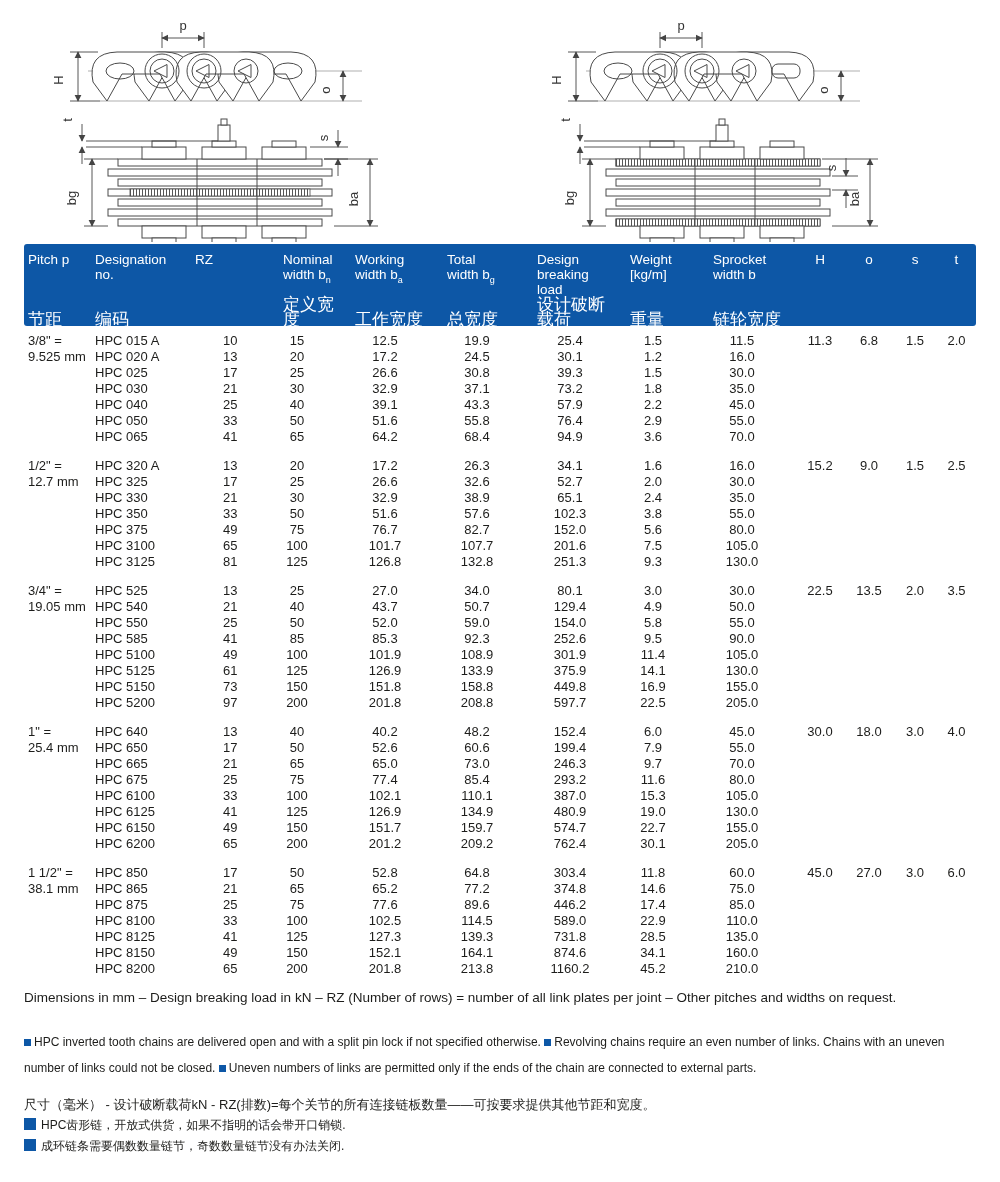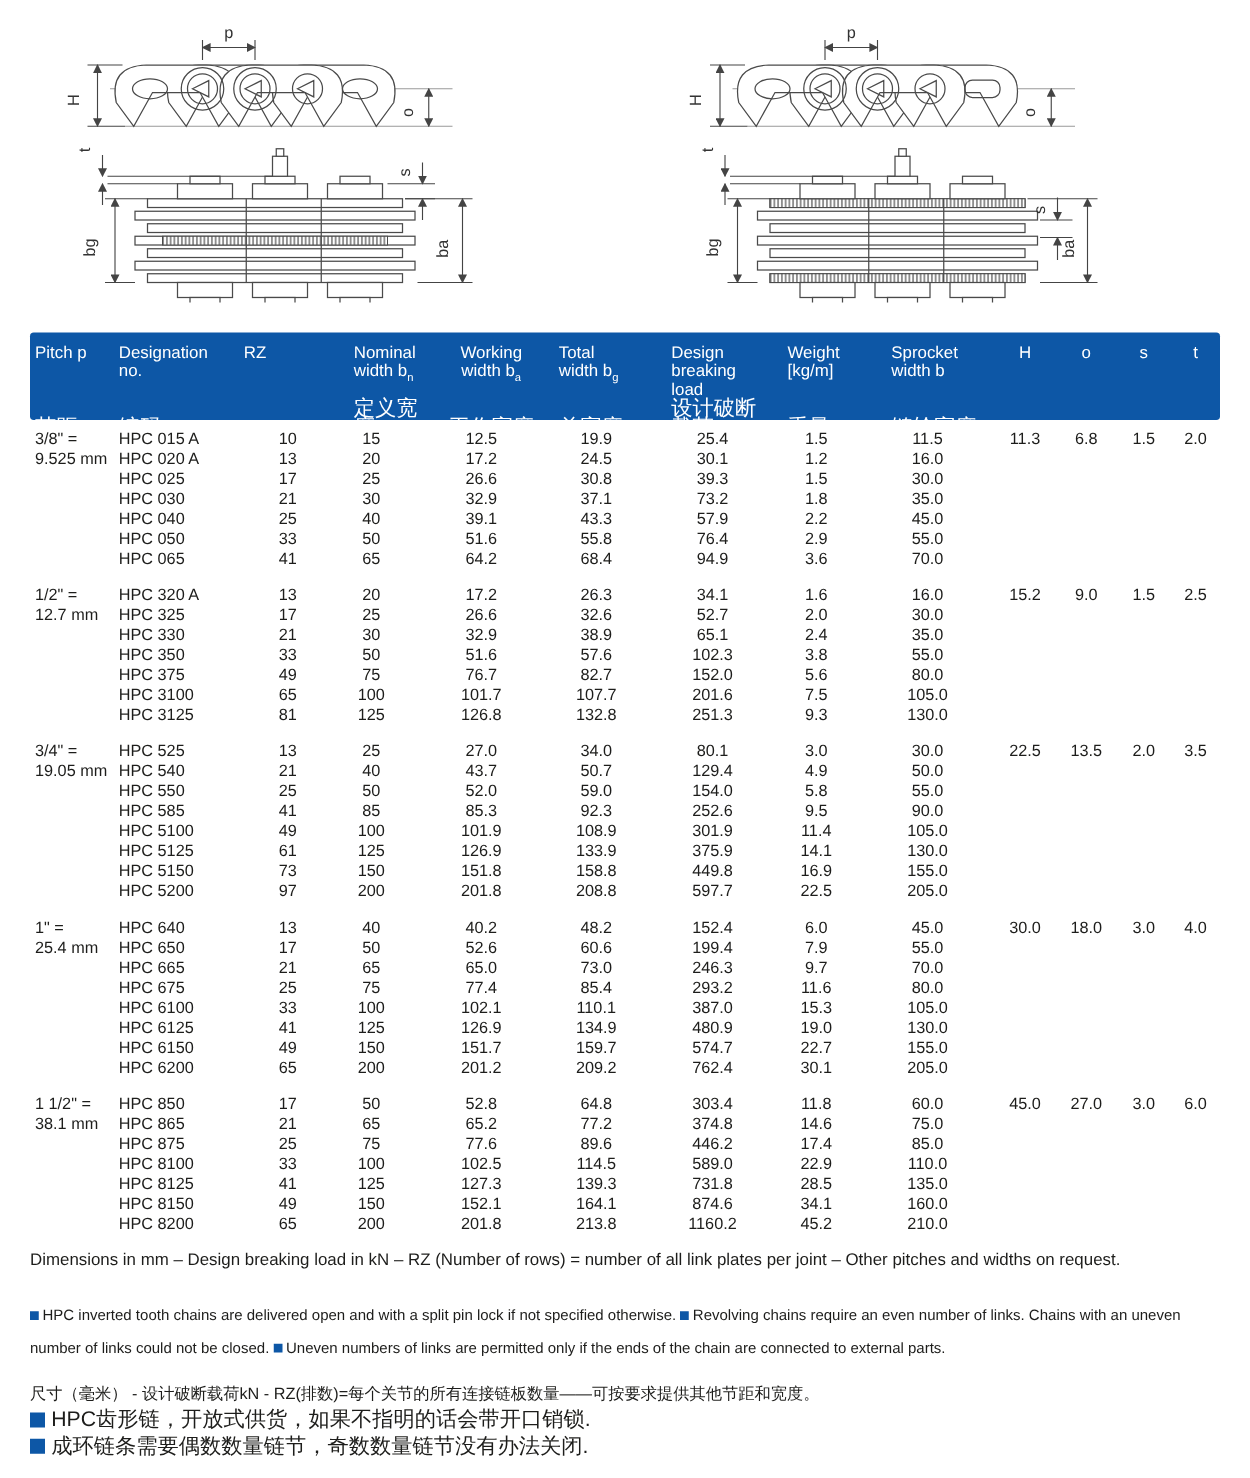--- a/index.html
+++ b/index.html
@@ -11,51 +11,51 @@
   
   .diagrams{display:flex;padding-left:6px;gap:58px;}
   svg{display:block;}
   svg text{font-size:13px;fill:#333;font-family:"Liberation Sans","DejaVu Sans",sans-serif;}
   .ln{stroke:#4a4a4a;stroke-width:1;fill:none;}
   .thin{stroke:#8c8c8c;stroke-width:0.7;fill:none;}
   .pl8{fill:#fff;stroke:#4a4a4a;stroke-width:1;}
   .dim{stroke:#444;stroke-width:0.9;fill:none;}
   
   .thead{
-    margin-top:24px;background:#0d57a6;color:#fff;border-radius:3px;height:70px;
+    margin-top:2px;background:#0d57a6;color:#fff;border-radius:3px;height:82px;
     display:grid;grid-template-columns:70px 101px 60px 84px 92px 92px 94px 72px 106px 50px 48px 44px 39px;
     box-sizing:border-box;padding:8px 0 7px 0;
   }
   .hcell{display:flex;flex-direction:column;justify-content:space-between;font-size:13.5px;line-height:15px;box-sizing:border-box;}
   .hzh{font-size:17px;font-family:Liberation Serif, serif;}
   .hc0{padding-left:4px;}
   .hc1{padding-left:1px;}
   .hc3{padding-left:28px;}
-  .hc4{padding-left:16px;text-align:center;}
+  .hc4{padding-left:16px;}
   .hc5{padding-left:16px;}
   .hc6{padding-left:14px;}
   .hc7{padding-left:13px;}
   .hc8{padding-left:24px;}
   .hcc{text-align:center;}
   sub{font-size:9px;line-height:0;}
   
   .tbody{padding-top:7px;}
   .tgroup{display:flex;margin-bottom:13px;}
   .pitchcell{width:70px;box-sizing:border-box;padding-left:4px;font-size:13px;line-height:16px;}
   .grows{flex:1;}
   .trow{display:grid;grid-template-columns:101px 60px 84px 92px 92px 94px 72px 106px 50px 48px 44px 39px;height:16px;font-size:13px;line-height:16px;}
   .cd{padding-left:1px;}
   .crz{padding-left:7px;margin-left:21px;}
   .cn{text-align:center;}
   
   .footnote{font-size:13.5px;margin-top:4px;}
   .bullets-en{font-size:12px;line-height:26px;margin-top:24px;}
   .sq{display:inline-block;width:7px;height:7px;background:#0d57a6;margin-right:3px;}
   .zh-note{font-size:13px;margin-top:14px;line-height:20px;}
-  .zhline{font-size:17px;line-height:21px;}
+  .zhline{font-size:12px;line-height:21px;}
   .sqbig{display:inline-block;width:12px;height:12px;background:#0d57a6;margin-right:5px;vertical-align:-1px;}
 </style>
 </head>
 <body>
 
 <div class="page">
 
   <div class="diagrams">
 
     <svg width="440" height="224" viewBox="0 0 440 224">

